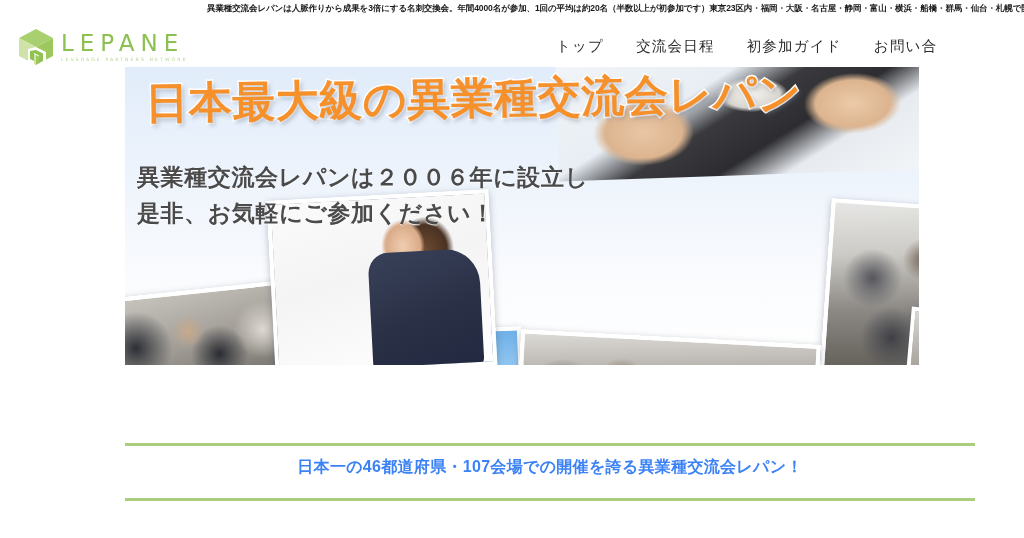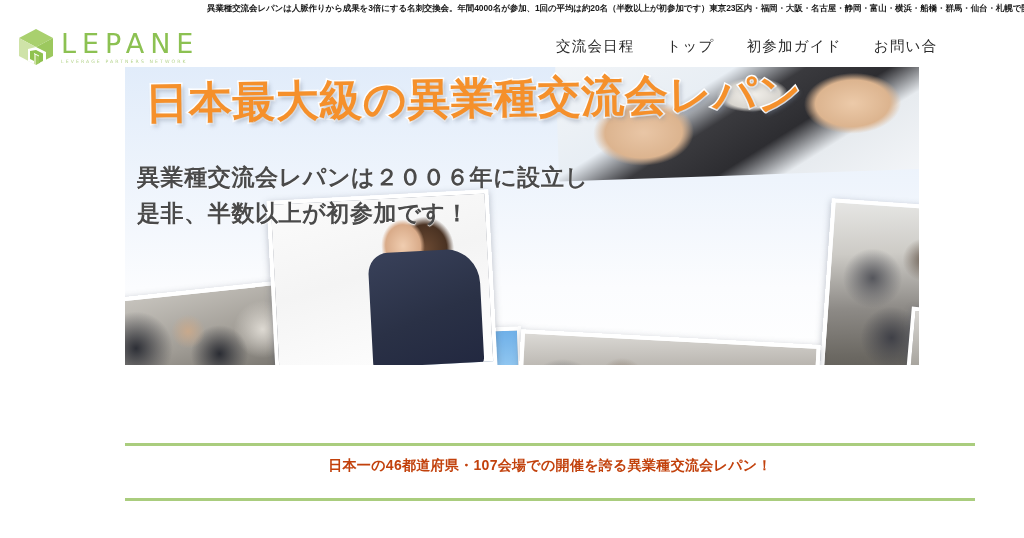--- a/index.html
+++ b/index.html
@@ -57,21 +57,21 @@
     flex: 0 0 40px;
     display: block;
   }
   .logo-text-wrap {
     margin-left: 5px;
     display: flex;
     flex-direction: column;
     justify-content: center;
   }
   .logo-wordmark {
-    font-size: 27px;
+    font-size: 23px;
     font-weight: 400;
     letter-spacing: 6px;
     color: #8cc152;
     line-height: 1;
     font-family: "DejaVu Sans", sans-serif;
   }
   .logo-tagline {
     margin-top: 3px;
     font-size: 4.6px;
     letter-spacing: 2.1px;
@@ -263,23 +263,23 @@
     height: 3px;
     background: #aacd7e;
   }
   .rule-top { top: 0; }
   .rule-bottom { top: 55px; }
   .tagline-text {
     position: absolute;
     left: 0; right: 0;
     top: 14px;
     text-align: center;
-    font-size: 14px;
+    font-size: 16px;
     font-weight: 700;
-    color: #c2410c;
+    color: #3b82f6;
     letter-spacing: 0.3px;
     white-space: nowrap;
   }
 </style>
 </head>
 <body>
 
 <div class="ticker-bar">
   <div class="ticker-text">異業種交流会レパンは人脈作りから成果を3倍にする名刺交換会。年間4000名が参加、1回の平均は約20名（半数以上が初参加です）東京23区内・福岡・大阪・名古屋・静岡・富山・横浜・船橋・群馬・仙台・札幌で開催中。毎回半数以...</div>
 </div>
@@ -294,22 +294,22 @@
       <polygon points="12,22 12,34 18,37 18,27 24,30 24,40 30,37 30,25 20,20" fill="#ffffff"></polygon>
       <polygon points="14,24 14,32 18,34 18,26 23,28.5 23,36 27,34 27,26.5 20,23" fill="#8fc24f"></polygon>
     </svg>
     <span class="logo-text-wrap">
       <span class="logo-wordmark">LEPANE</span>
       <span class="logo-tagline">LEVERAGE PARTNERS NETWORK</span>
     </span>
   </a>
 
   <nav class="main-nav">
+    <a class="nav-item">トップ</a>
     <a class="nav-item">交流会日程</a>
-    <a class="nav-item">トップ</a>
     <a class="nav-item">初参加ガイド</a>
     <a class="nav-item">お問い合</a>
   </nav>
 
 </header>
 
 <section class="hero">
 
   <div class="collage">
     <div class="photo ph-hands"></div>
@@ -318,21 +318,21 @@
     <div class="photo ph-crowd-l"></div>
     <div class="photo ph-building"></div>
     <div class="photo ph-crowd-br"></div>
     <div class="photo ph-woman"></div>
   </div>
 
   <div class="hero-headline">日本最大級の異業種交流会レパン</div>
 
   <div class="hero-body">
     <div class="hero-line">異業種交流会レパンは２００６年に設立し</div>
-    <div class="hero-line">是非、半数以上が初参加です！</div>
+    <div class="hero-line">是非、お気軽にご参加ください！</div>
   </div>
 
 </section>
 
 <section class="tagline-band">
   <div class="rule rule-top"></div>
   <div class="tagline-text">日本一の46都道府県・107会場での開催を誇る異業種交流会レパン！</div>
   <div class="rule rule-bottom"></div>
 </section>
 

